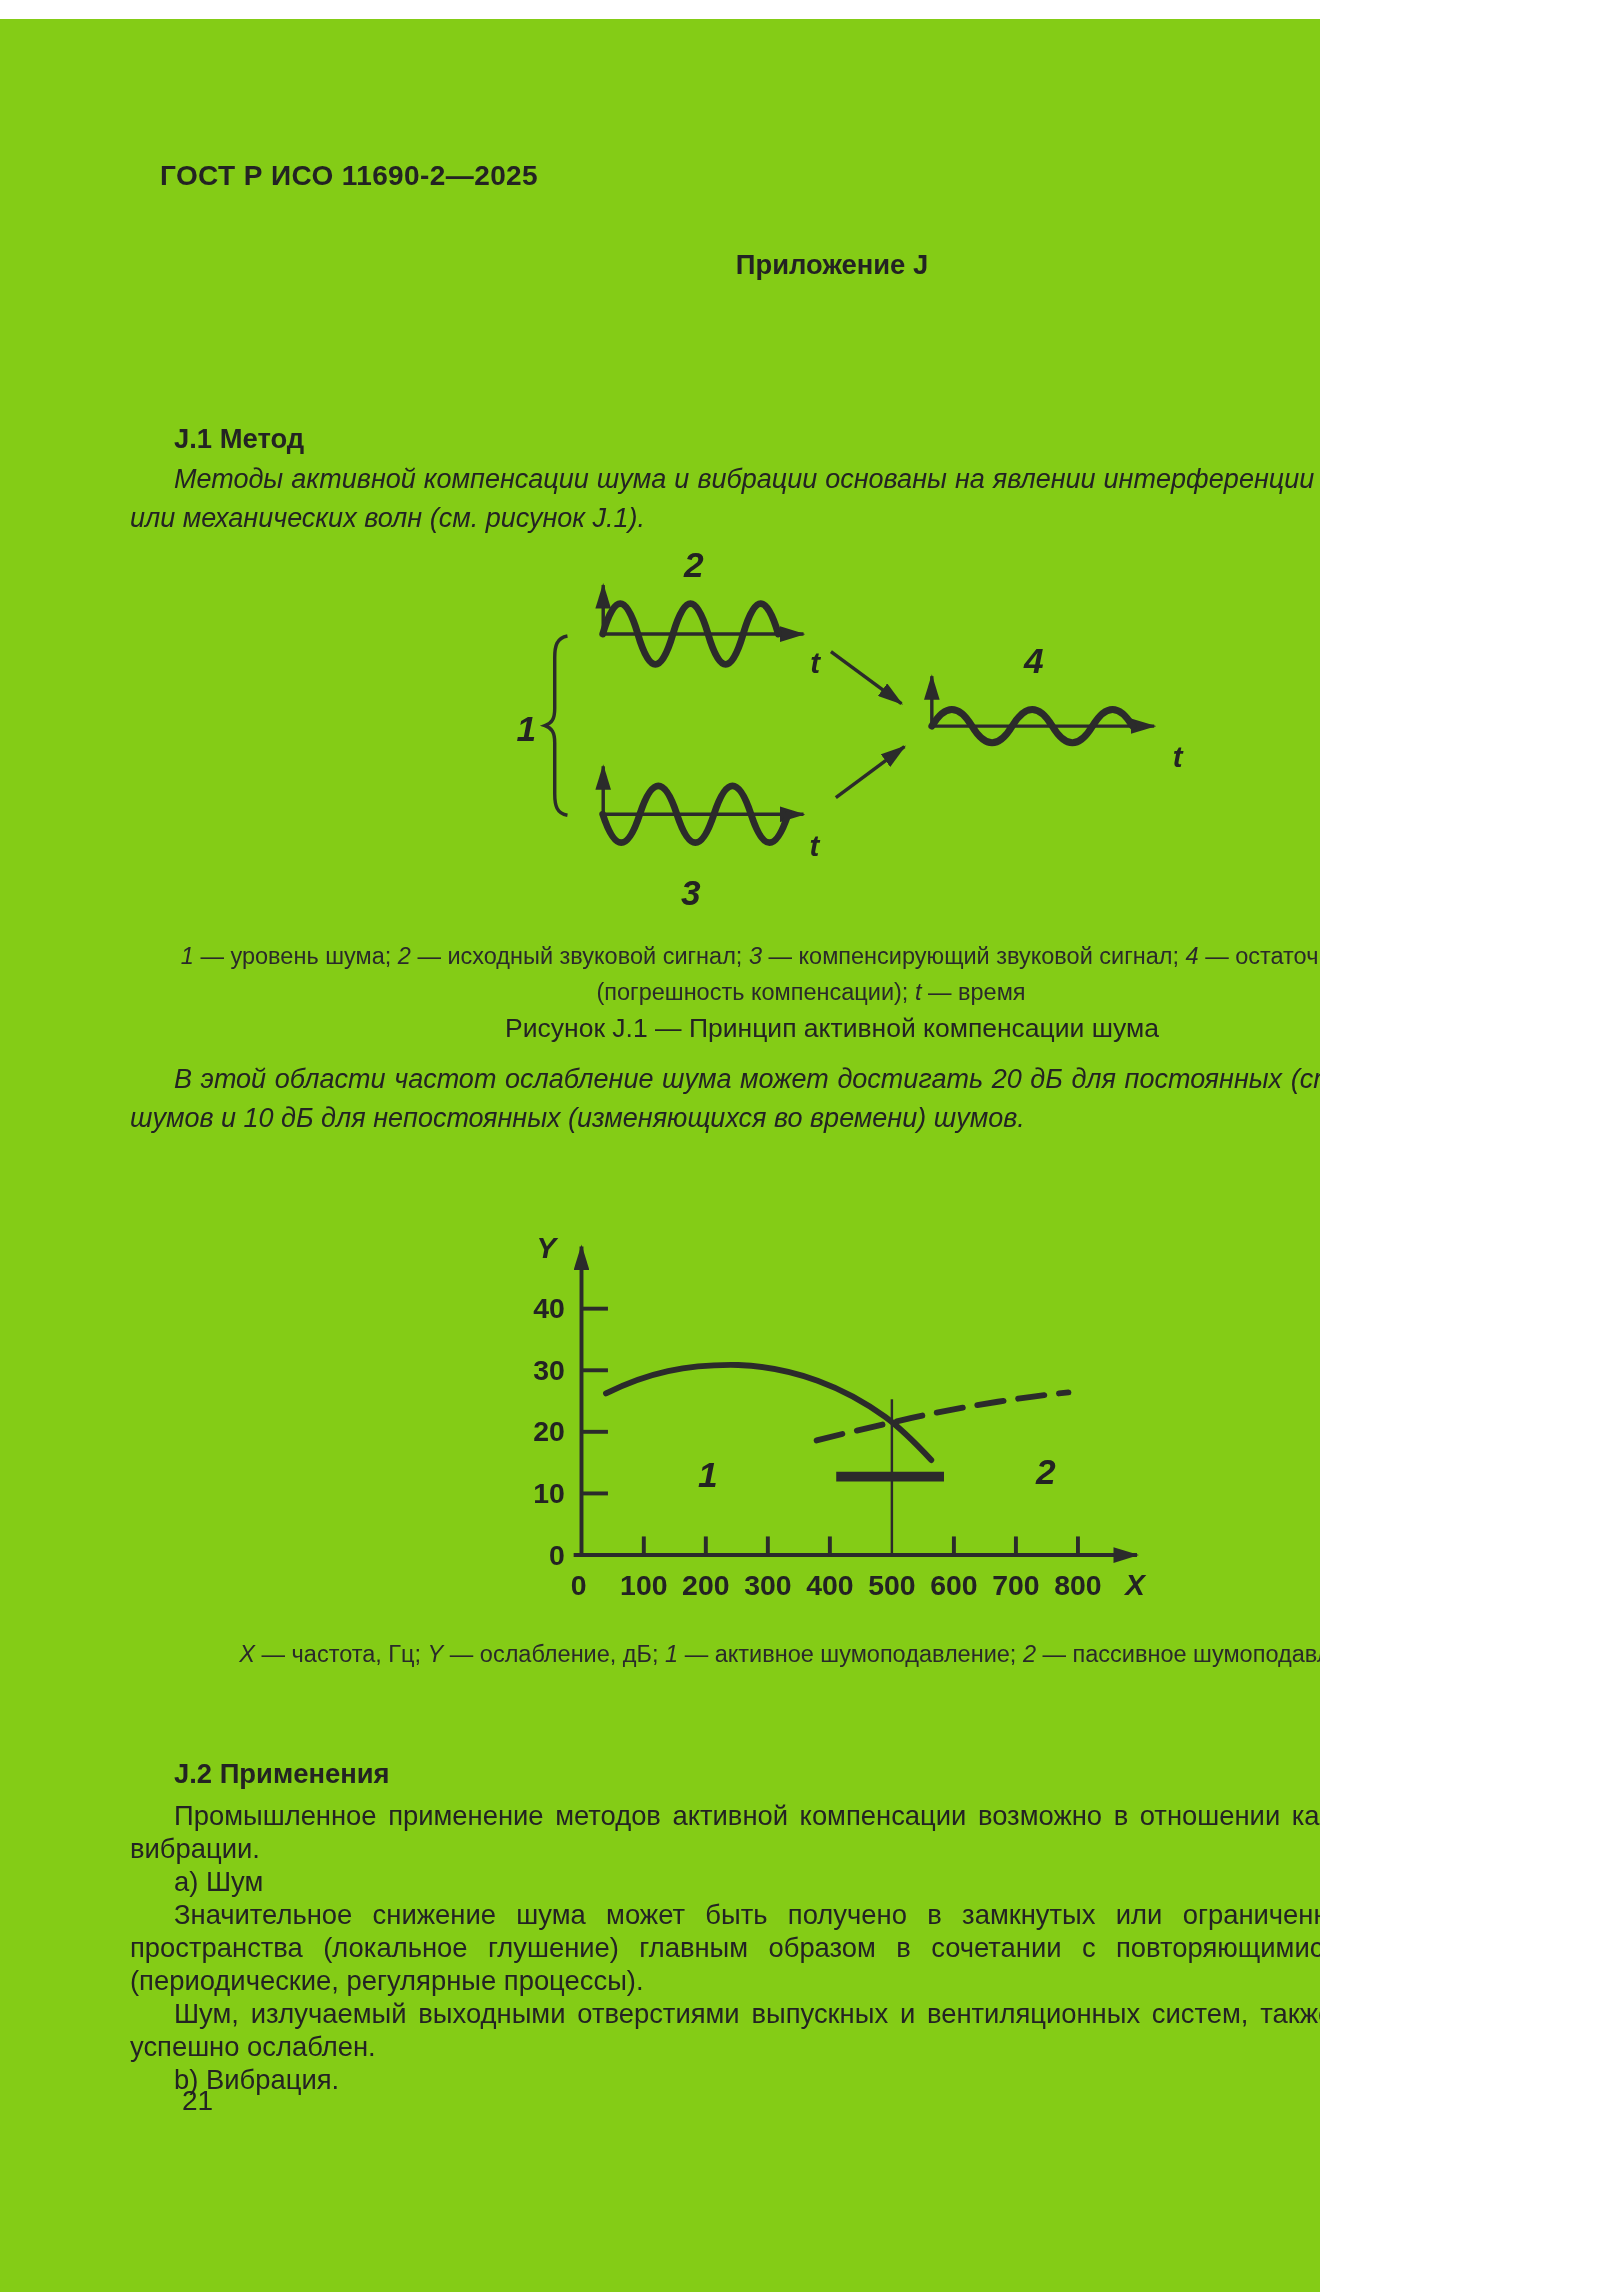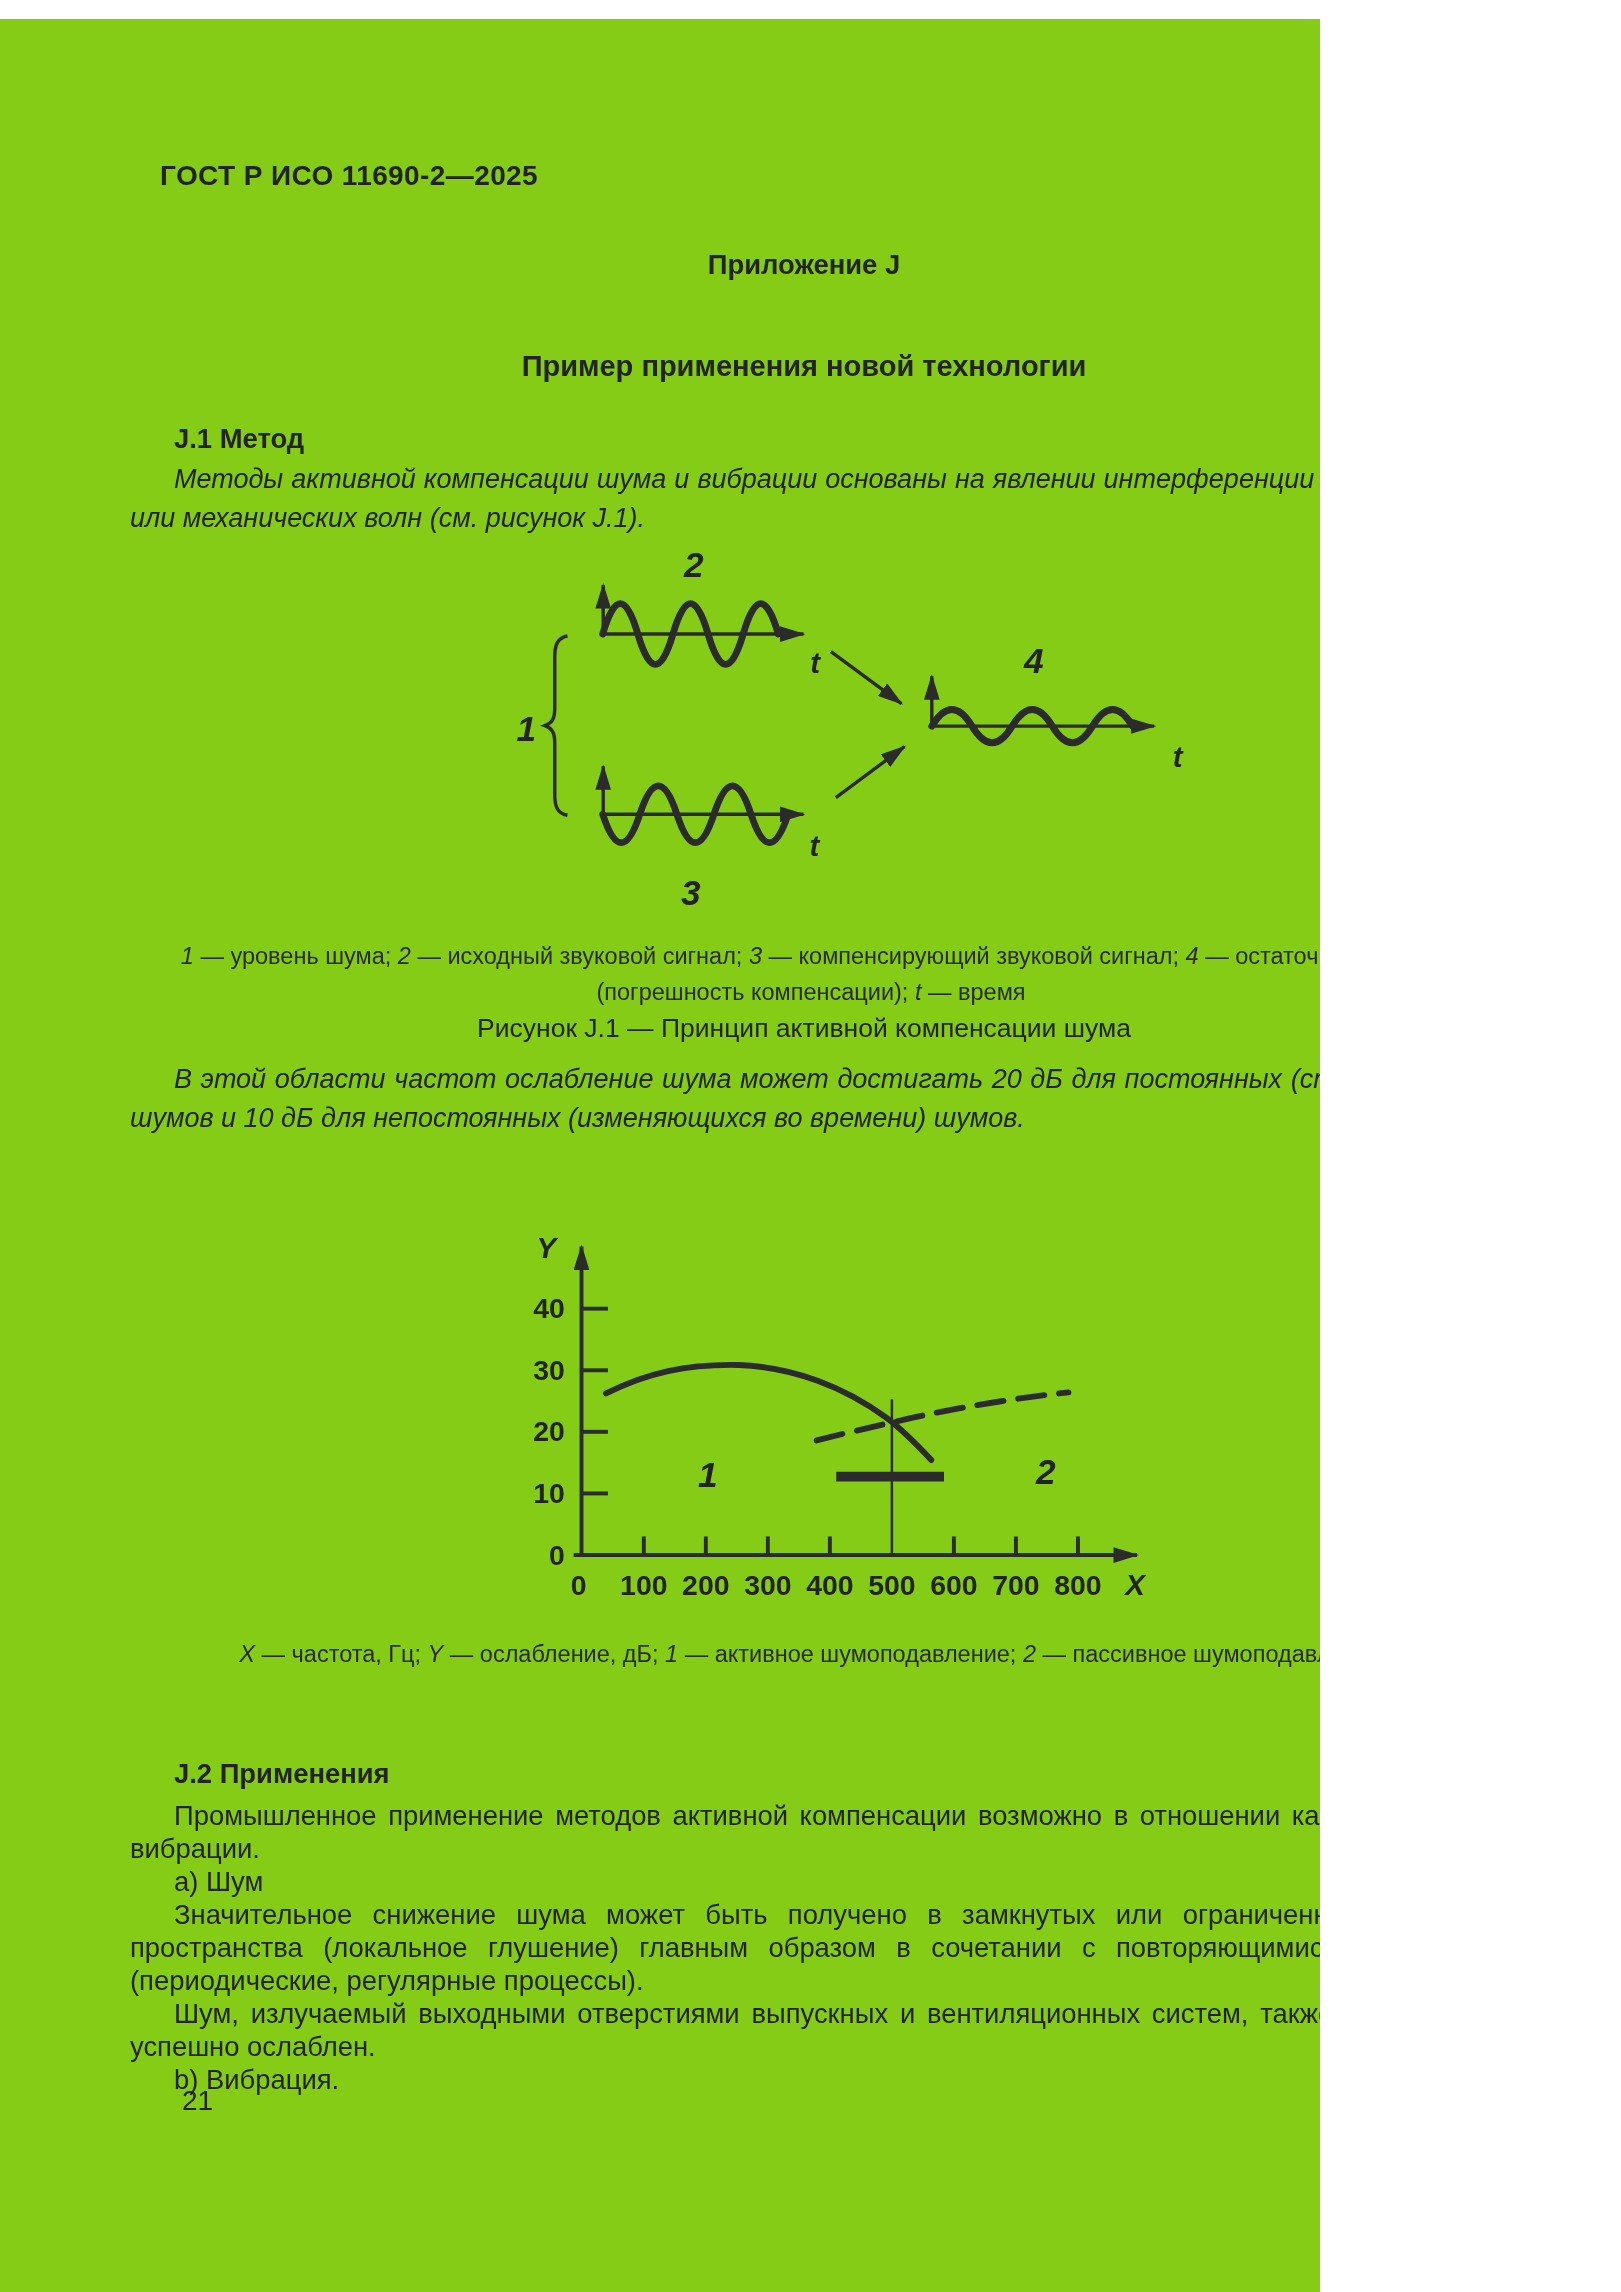--- a/index.html
+++ b/index.html
@@ -2,21 +2,21 @@
 <html><head>
 <meta charset="utf-8">
 <style>
   html,body{margin:0;padding:0;background:#ffffff;}
   .page{
     position:relative;width:1320px;height:2293px;background:#84cc16;
     font-family:"Liberation Sans",sans-serif;color:#232323;overflow:hidden;margin-top:19px;
   }
   .abs{position:absolute;}
   .doc-header{left:160px;top:141px;font-size:28px;font-weight:bold;letter-spacing:0.4px;}
-  .centered{left:120px;width:1368px;text-align:center;}
+  .centered{left:148px;width:1368px;text-align:center;}
   .app-label{top:230px;font-size:27.4px;font-weight:bold;}
   .app-kind{top:266px;font-size:27.4px;font-weight:bold;}
   .app-title{top:331px;font-size:29px;font-weight:bold;}
   .sec-heading{font-size:27.4px;font-weight:bold;}
   .j1-heading{left:174px;top:404px;}
   .body-block{left:130px;width:1368px;font-size:27px;line-height:39px;text-align:justify;font-style:italic;}
   .body-block p{margin:0;text-indent:44px;}
   .legend{font-size:23.5px;line-height:36px;color:#2a2a2a;}
   .fig-caption{font-size:26.5px;color:#232323;}
   .it{font-style:italic;}
@@ -37,21 +37,20 @@
   .axisletter{font-size:30px;font-weight:600;font-style:italic;}
 </style>
 </head>
 <body>
 
 <div class="page">
 
   <div class="abs doc-header">ГОСТ Р ИСО 11690-2—2025</div>
 
   <div class="abs centered app-label">Приложение J</div>
-  <div class="abs centered app-title">Пример применения новой технологии</div>
 
   <div class="abs sec-heading j1-heading">J.1 Метод</div>
 
   <div class="abs body-block" style="top:441px;">
     <p>Методы активной компенсации шума и вибрации основаны на явлении интерференции акустических или механических волн (см. рисунок J.1).</p>
   </div>
 
   <svg class="abs" style="left:431px;top:522px;" width="794" height="382" viewBox="440 533 810 390">
     <defs>
       <marker id="arr" markerUnits="userSpaceOnUse" markerWidth="26" markerHeight="16" refX="24" refY="8" orient="auto">

